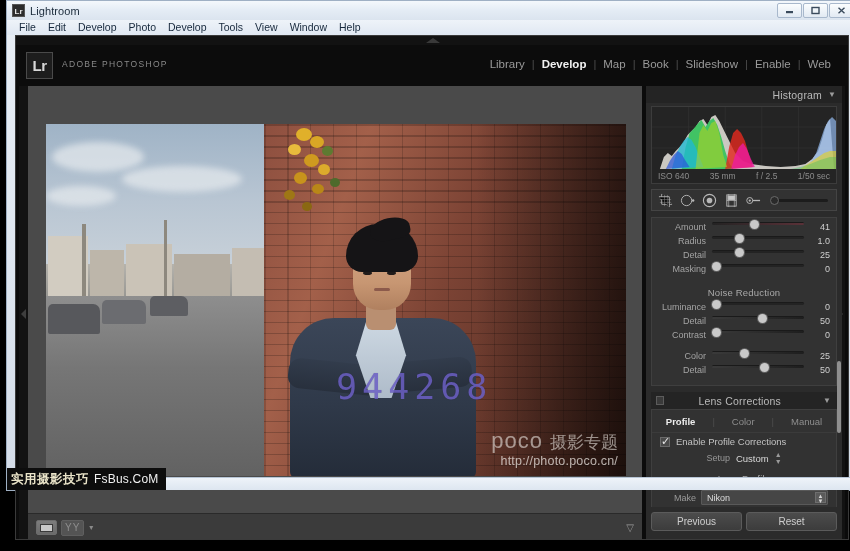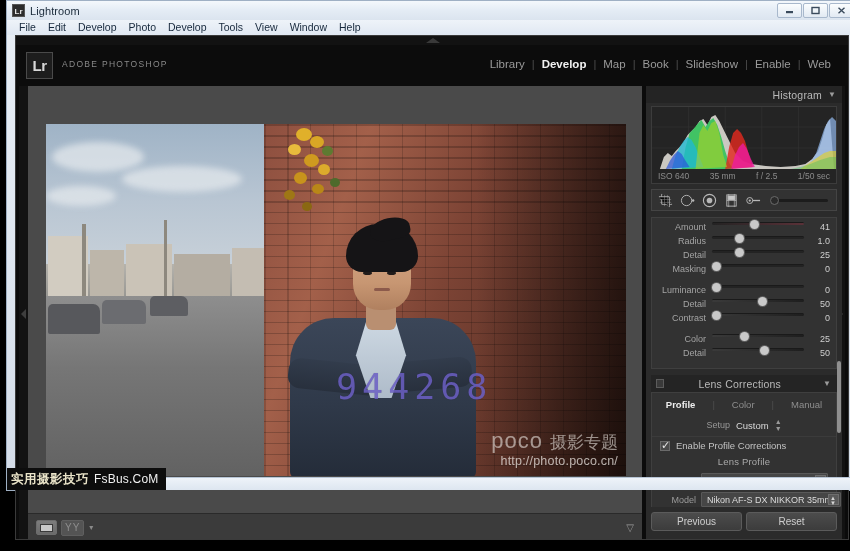--- a/index.html
+++ b/index.html
@@ -675,20 +675,21 @@
         </div>
         <div class="slider-row">
           <span class="sl-label">Masking</span>
           <div class="sl-track">
             <div class="sl-knob" style="left:0%"></div>
           </div>
           <span class="sl-val">0</span>
         </div>
 
         <div class="sl-divider"></div>
+        <div class="section-title">Noise Reduction</div>
 
         <div class="slider-row">
           <span class="sl-label">Luminance</span>
           <div class="sl-track">
             <div class="sl-knob" style="left:0%"></div>
           </div>
           <span class="sl-val">0</span>
         </div>
         <div class="slider-row">
           <span class="sl-label">Detail</span>
@@ -731,29 +732,29 @@
         </div>
         <div id="lens-body">
           <div id="lens-tabs">
             <span class="lens-tab active">Profile</span>
             <span class="lens-tab-sep">|</span>
             <span class="lens-tab">Color</span>
             <span class="lens-tab-sep">|</span>
             <span class="lens-tab">Manual</span>
           </div>
 
+          <div id="enable-row">
+            <span class="checkbox"></span>
+            <span id="enable-label">Enable Profile Corrections</span>
+          </div>
+
           <div id="setup-row">
             <span id="setup-label">Setup</span>
             <span id="setup-value">Custom</span>
             <span id="setup-arrows">▲<br>▼</span>
-          </div>
-
-          <div id="enable-row">
-            <span class="checkbox"></span>
-            <span id="enable-label">Enable Profile Corrections</span>
           </div>
 
           <div class="section-title" style="margin-top:4px;">Lens Profile</div>
 
           <div class="lp-row">
             <span class="lp-label">Make</span>
             <div class="lp-select">
               <span class="lp-text">Nikon</span>
               <span class="lp-arrows">▲<br>▼</span>
             </div>

